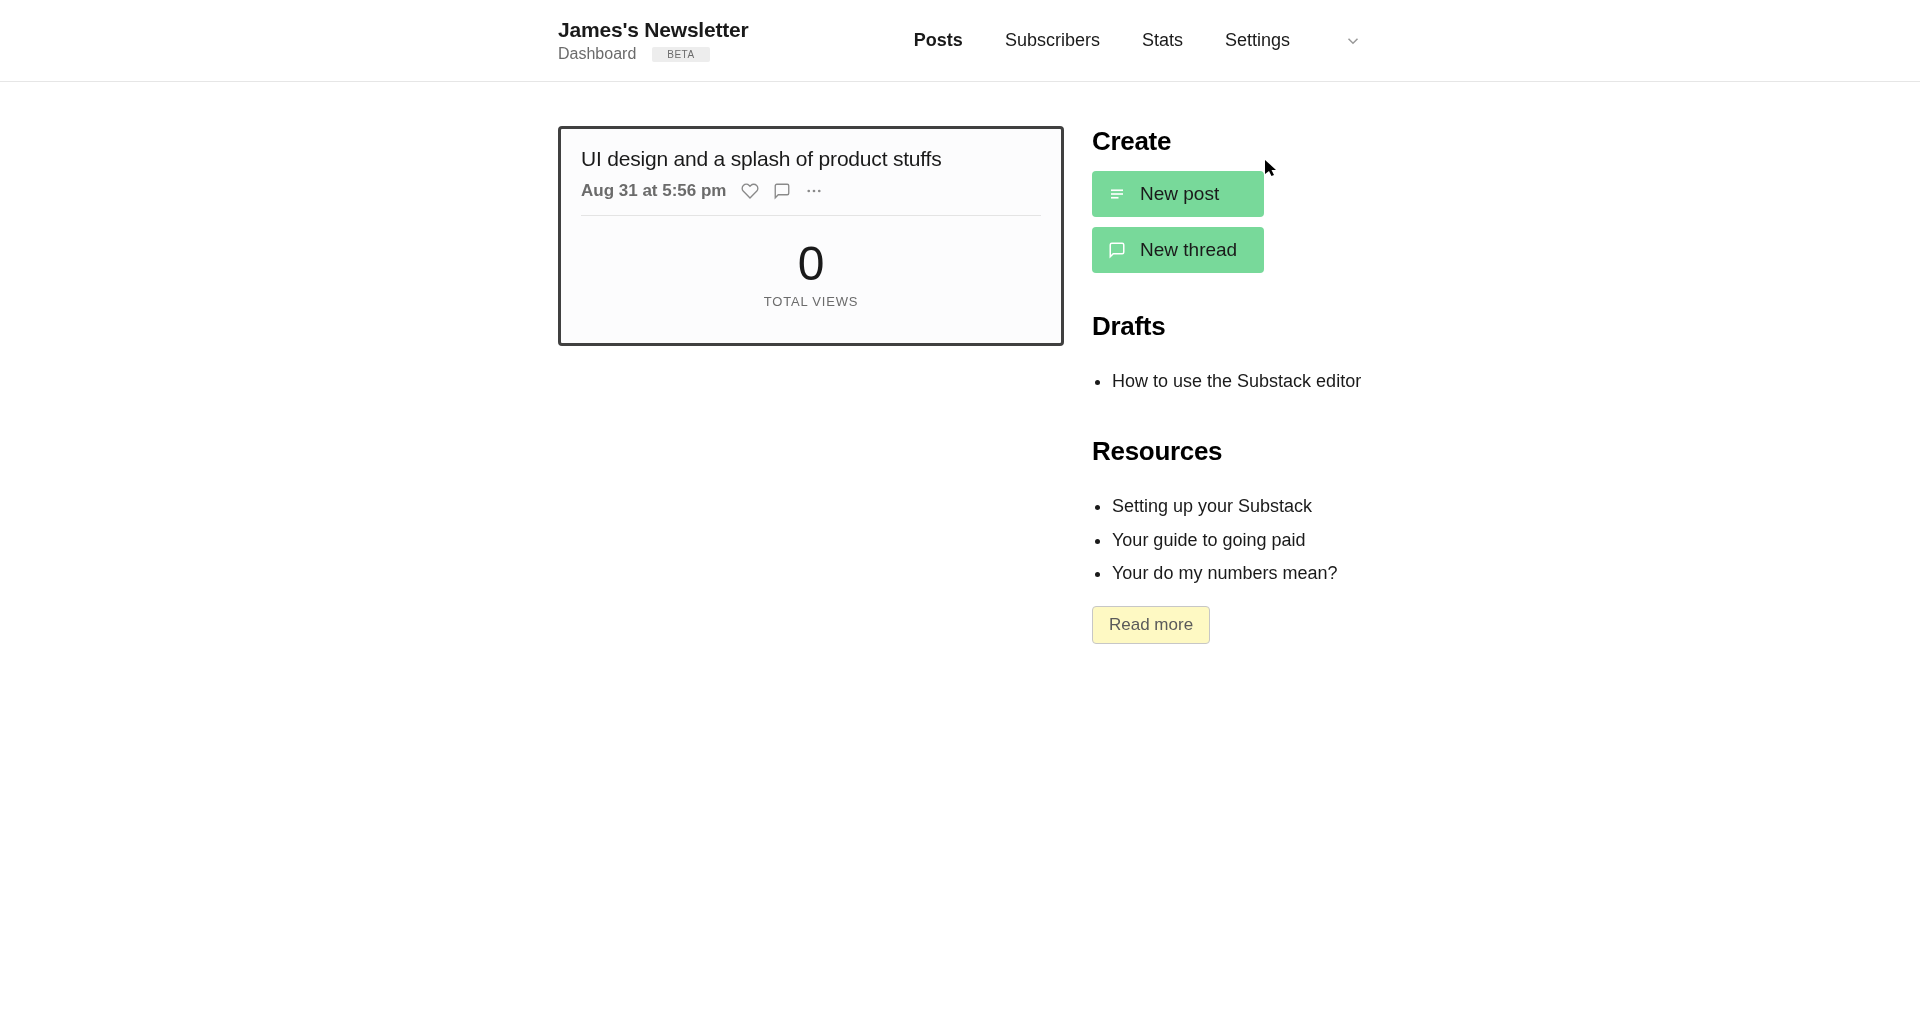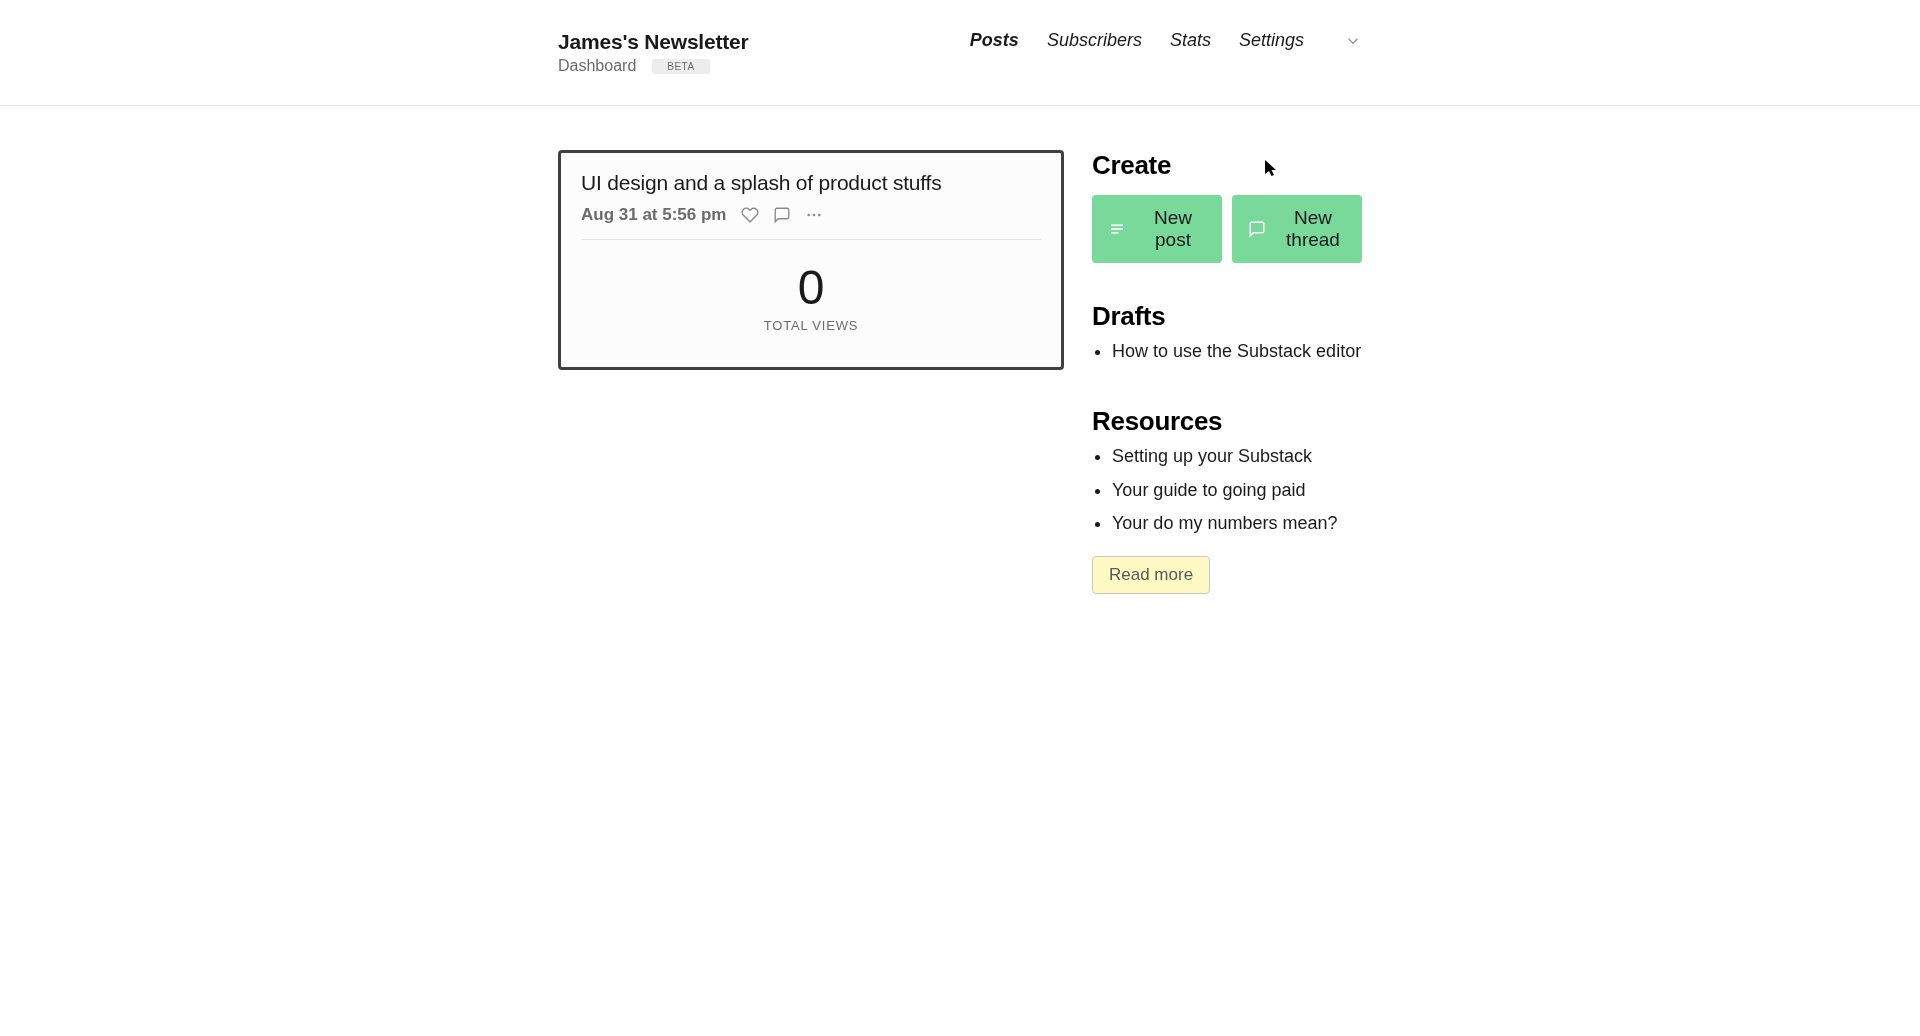--- a/index.html
+++ b/index.html
@@ -11,24 +11,24 @@
       font-family: -apple-system, BlinkMacSystemFont, "Segoe UI", Helvetica, Arial, sans-serif;
       background: #ffffff;
       color: #1a1a1a;
     }
     .header {
       border-bottom: 1px solid #e6e6e6;
       padding: 18px 0;
     }
     .header-inner {
       max-width: 820px;
-      margin: 12px auto;
+      margin: 0 auto;
       display: flex;
       justify-content: space-between;
-      align-items: flex-start;
+      align-items: center;
       padding: 0 8px;
     }
     .header-left {
       display: flex;
       flex-direction: column;
     }
     .site-title {
       font-size: 21px;
       font-weight: 600;
       color: #1a1a1a;
@@ -48,22 +48,21 @@
       font-size: 10px;
       color: #6b6b6b;
       background: #ededed;
       padding: 2px 15px;
       border-radius: 2px;
       letter-spacing: 0.5px;
     }
     .nav {
       display: flex;
       align-items: center;
-      gap: 28px;
-      font-style: italic;
+      gap: 42px;
     }
     .nav-item {
       font-size: 18px;
       color: #1a1a1a;
       cursor: pointer;
     }
     .nav-item.active {
       font-weight: 700;
     }
     .chevron-btn {
@@ -143,21 +142,21 @@
     }
     .section-title {
       font-size: 26px;
       font-weight: 700;
       color: #000000;
       letter-spacing: -0.3px;
     }
     .create-buttons {
       margin-top: 14px;
       display: flex;
-      flex-direction: row;
+      flex-direction: column;
       gap: 10px;
     }
     .create-btn {
       display: flex;
       align-items: center;
       gap: 14px;
       background: #78d99a;
       border: none;
       border-radius: 4px;
       padding: 12px 16px;
@@ -173,21 +172,21 @@
     }
     .section {
       margin-top: 38px;
     }
     .section:first-child {
       margin-top: 0;
     }
     .list {
       list-style: disc;
       padding-left: 20px;
-      margin-top: 3px;
+      margin-top: 23px;
     }
     .list li {
       font-size: 18px;
       color: #1a1a1a;
       line-height: 1.85;
       cursor: pointer;
     }
     .read-more-btn {
       margin-top: 16px;
       background: #fef9c3;

